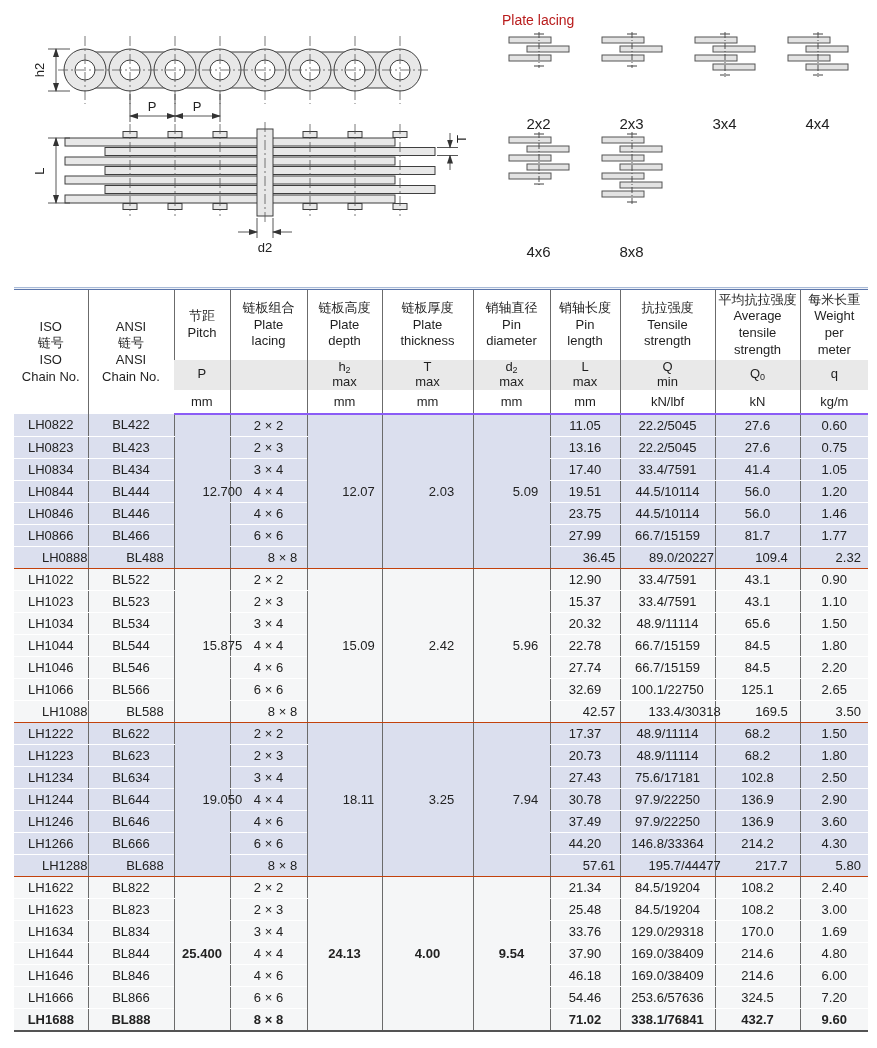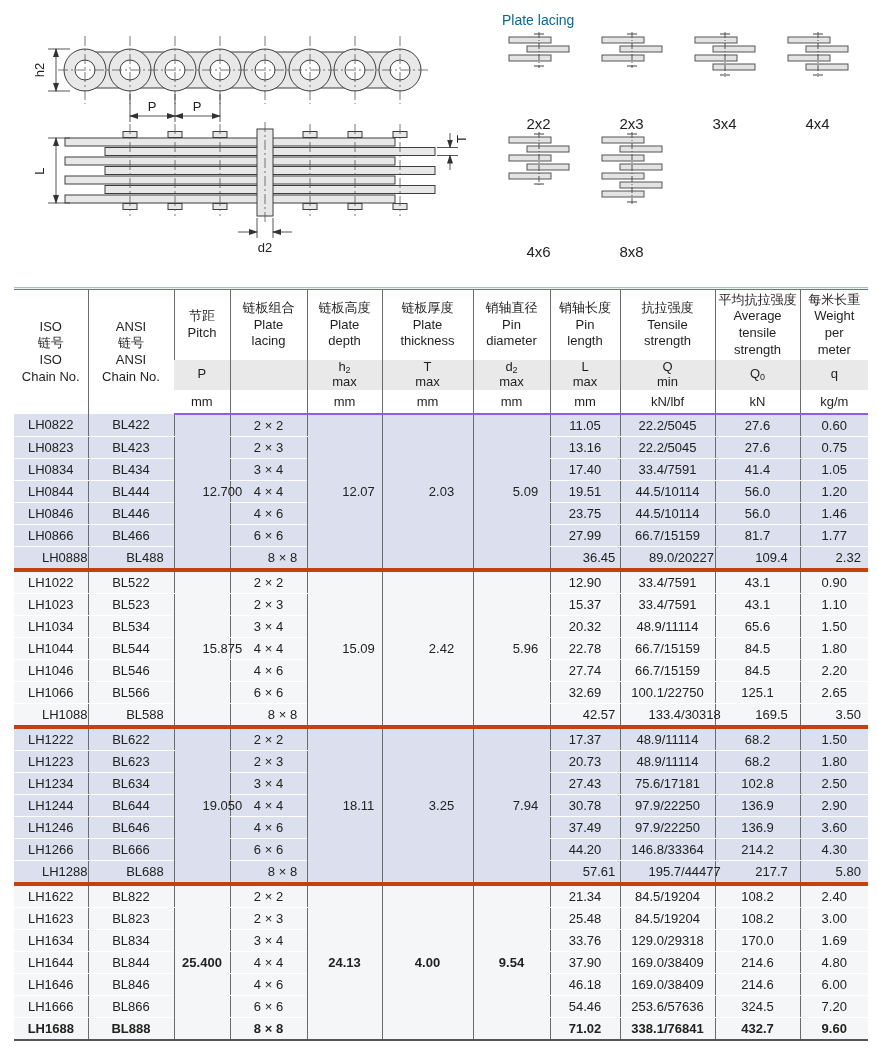--- a/index.html
+++ b/index.html
@@ -7,21 +7,21 @@
     position:relative; width:877px; height:1048px; overflow:hidden;
     font-family:"Liberation Sans", sans-serif; color:#1f1f1f; background:#fff;
   }
 
   
   .chain-art { position:absolute; left:10px; top:10px; }
   .dim-label { font-size:13px; fill:#222; }
 
   
   .lacing-panel { position:absolute; left:492px; top:12px; width:380px; }
-  .lacing-title { font-size:14px; color:#0369a1; padding-left:10px; }
+  .lacing-title { font-size:14px; color:#b91c1c; padding-left:10px; }
   .lacing-grid { display:grid; grid-template-columns:repeat(4,93px); margin-top:4px; }
   .lacing-cell { display:flex; flex-direction:column; align-items:center; justify-content:space-between; }
   .lacing-cell.r1 { height:100px; }
   .lacing-cell.r2 { height:128px; }
   .lacing-label { font-size:15px; color:#1e1e1e; margin-top:9px; }
 
   
   .tbl-wrap { position:absolute; left:14px; top:287px; width:854px; }
   .top-band { height:3px;
     background:linear-gradient(to bottom,#a9bbd8 0%,#a9bbd8 34%,#edf0f6 34%,#edf0f6 56%,#5d77ac 56%,#5d77ac 100%); }
@@ -31,21 +31,21 @@
   #spec-table tr > :first-child { border-left:none; }
   thead tr.name-row th { height:70px; vertical-align:middle; font-size:13px; line-height:1.28; background:#fff; }
   thead tr.sym-row th { height:28px; background:#e9e9e9; font-size:13px; line-height:1.15; vertical-align:middle; }
   thead tr.unit-row th { height:23px; background:#fff; font-size:13px; vertical-align:middle; }
   thead tr.unit-row th { border-bottom:2px solid #8b5cf6; }
   .sub { font-size:9px; position:relative; top:2px; }
   tbody td { height:21px; font-size:13px; color:#222; }
   .hl { background:#dbdfee; }
   .nh { background:#f5f6f7; }
   .sep { border-bottom:1px solid #ffffff; }
-  .grp-end { border-bottom:4px solid #c2410c;padding-left:28px; }
+  .grp-end { border-bottom:1px solid #c2410c;padding-left:28px; }
   .tbl-end { border-bottom:none;font-weight:bold; }
   #spec-table { border-bottom:2px solid #545454; }
 </style>
 </head>
 <body>
 
 <div class="page">
 
   <svg class="chain-art" width="462" height="248" viewBox="0 0 462 248">
     <defs>

